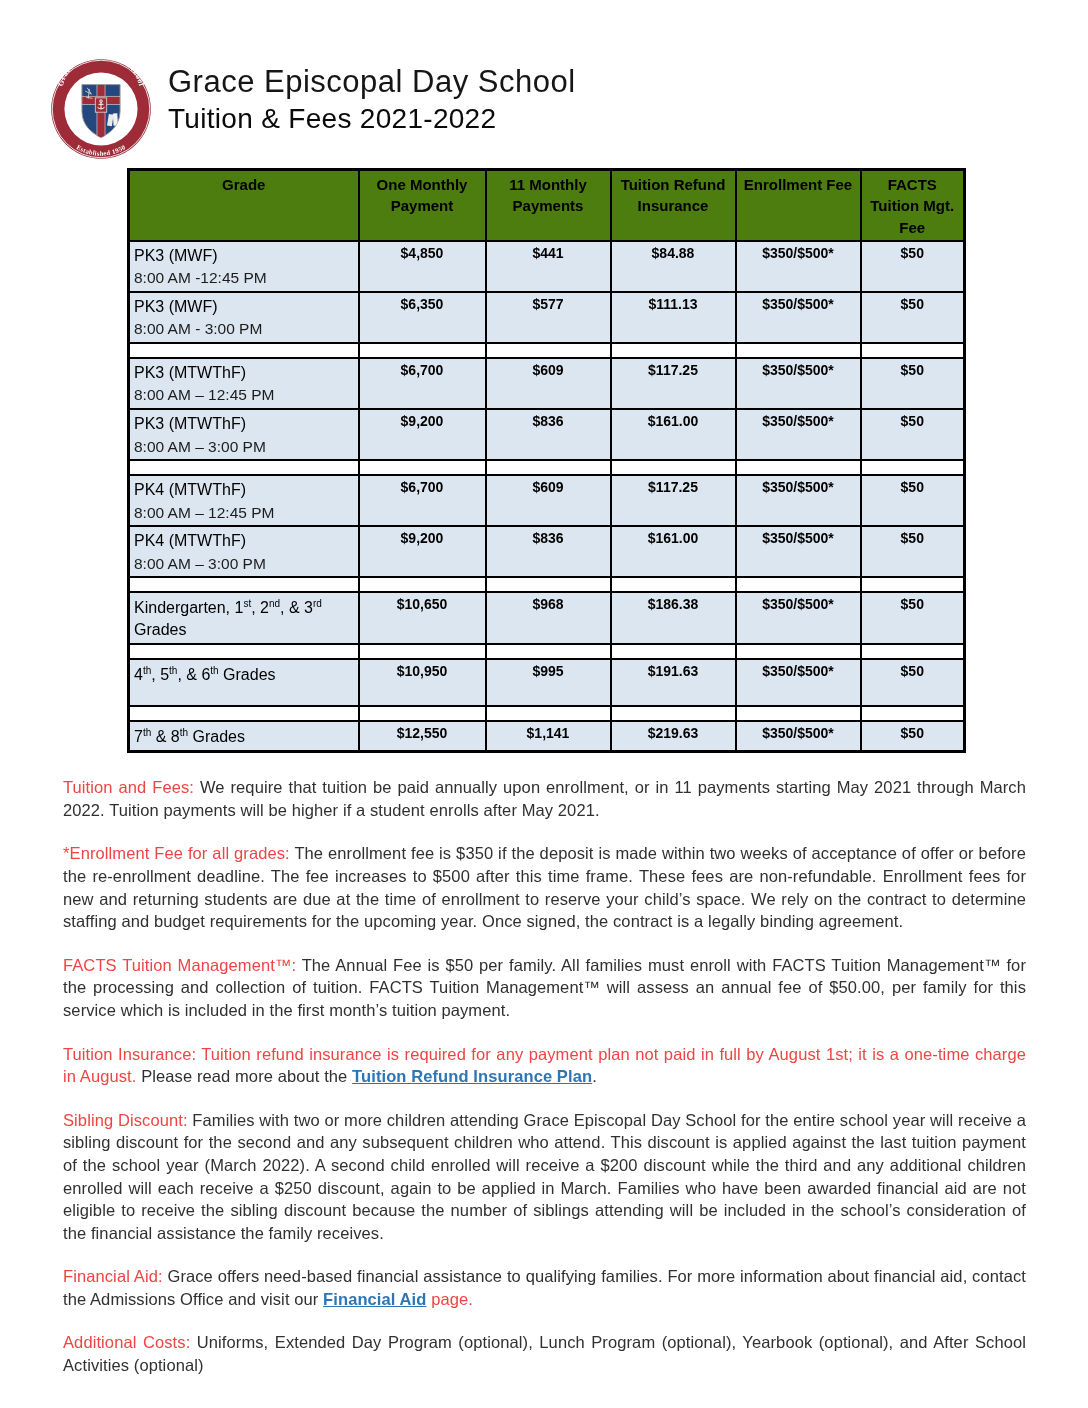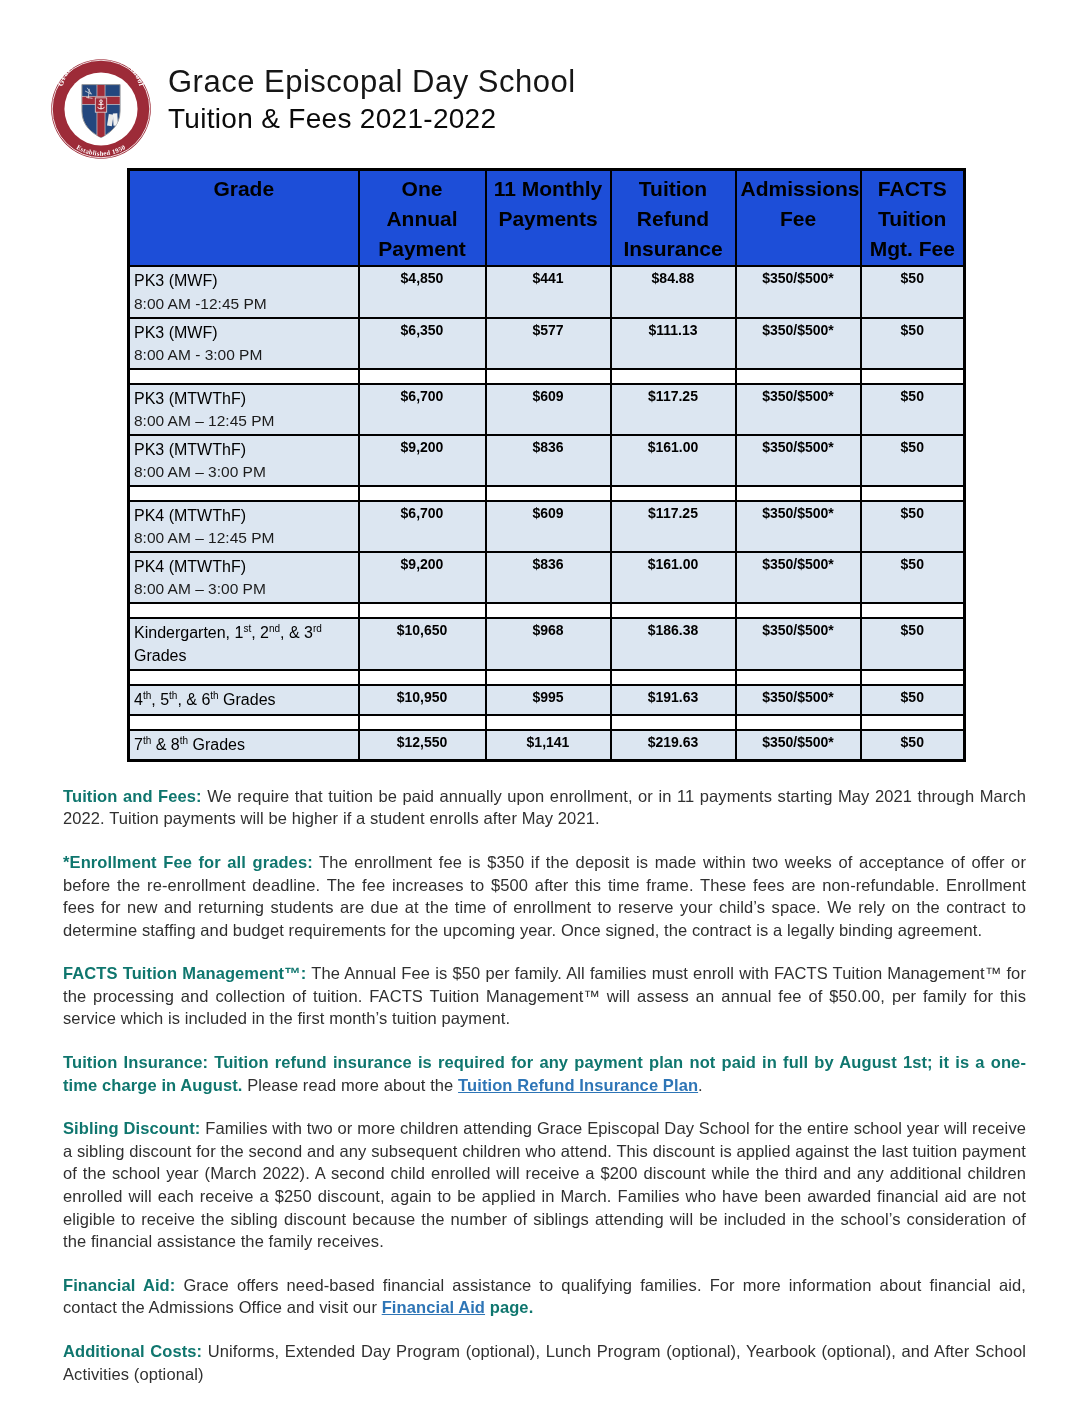--- a/index.html
+++ b/index.html
@@ -44,59 +44,59 @@
     margin: 6px 0 0 127px;
     width: 836px;
     border: 3px solid #000;
   }
   table.tuition td, table.tuition th {
     border: 2px solid #000;
     vertical-align: top;
     padding: 3px 4px 2px 4px;
   }
   th.col-head {
-    font-size: 21px;
+    font-size: 15px;
     font-weight: 700;
     color: #000;
     text-align: center;
     line-height: 1.42;
     height: 70px;
-    background: #1d4ed8;
+    background: #4d7c0f;
   }
   tr.data-row td { background: #dce6f1; }
   td.grade-cell {
     text-align: left;
     padding-left: 9px;
     line-height: 1.4;
   }
   .grade-label { font-weight: 400; font-size: 16px; color: #000; }
   .grade-label sup { font-size: 10px; }
   .grade-time { display: block; font-weight: 400; font-size: 15.5px; color: #1c1c1c; }
   td.value-cell {
     text-align: center;
     font-weight: 700;
     font-size: 14px;
     color: #000;
     padding-top: 5px;
   }
-  tr.data-row td { height: 30px; }
+  tr.data-row td { height: 47px; }
   tr.row-tall td { height: 50px; }
   tr.row-last td { height: 25px; }
   tr.spacer-row td { height: 15px; background: #ffffff; padding: 0; }
   
   .notes { margin: 23px 62px 0 63px; }
   p.note {
     font-size: 16.5px;
     line-height: 1.37;
     text-align: justify;
     color: #303030;
     margin-bottom: 21px;
     letter-spacing: 0.1px;
   }
-  p.note .b { font-weight: 700; color: #0f766e; }
+  p.note .b { font-weight: 400; color: #ef4444; }
   a.doc-link {
     color: #2e75b6;
     font-weight: 700;
     text-decoration: underline;
     cursor: pointer;
   }
 </style>
 </head>
 <body>
 
@@ -151,24 +151,24 @@
       <col style="width:230px">
         <col style="width:127px">
         <col style="width:125px">
       <col style="width:125px">
         <col style="width:125px">
         <col style="width:104px">
     </colgroup>
     <thead>
       <tr>
         <th class="col-head">Grade</th>
-        <th class="col-head">One Annual Payment</th>
+        <th class="col-head">One Monthly Payment</th>
         <th class="col-head">11 Monthly Payments</th>
         <th class="col-head">Tuition Refund Insurance</th>
-        <th class="col-head">Admissions Fee</th>
+        <th class="col-head">Enrollment Fee</th>
         <th class="col-head">FACTS Tuition Mgt. Fee</th>
       </tr>
     </thead>
     <tbody>
         <tr class="data-row">
           <td class="grade-cell"><span class="grade-label">PK3 (MWF)</span><span class="grade-time">8:00 AM -12:45 PM</span></td>
           <td class="value-cell">$4,850</td>
           <td class="value-cell">$441</td>
           <td class="value-cell">$84.88</td>
           <td class="value-cell">$350/$500*</td>

